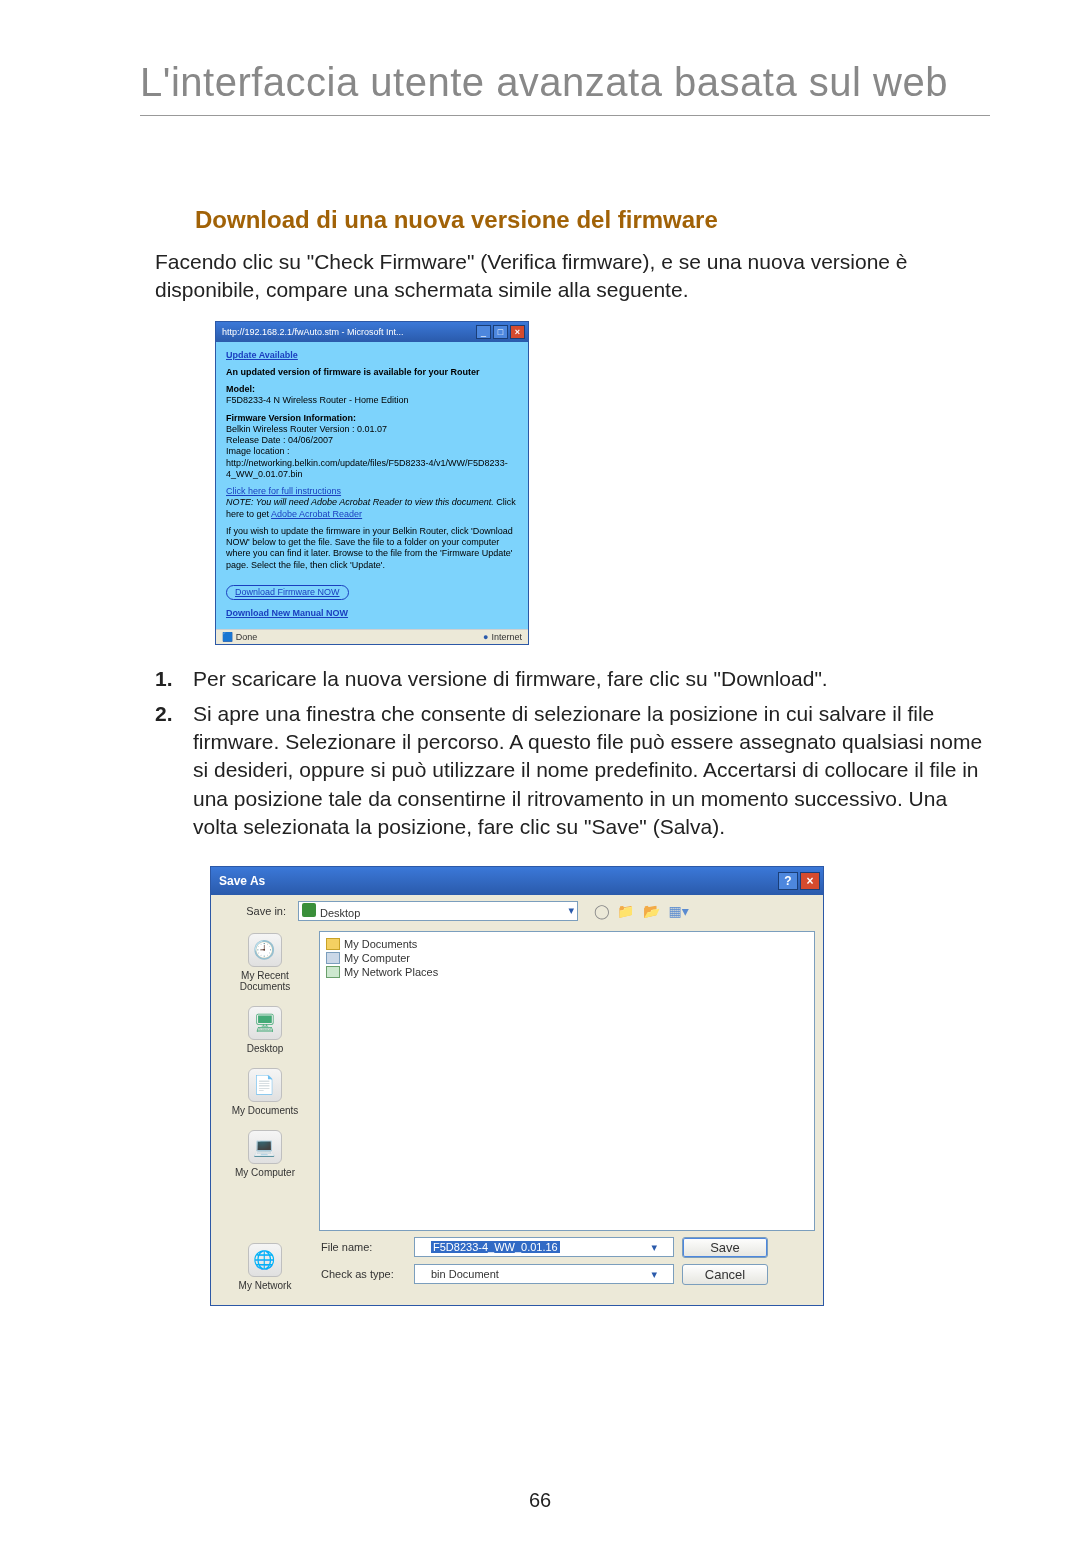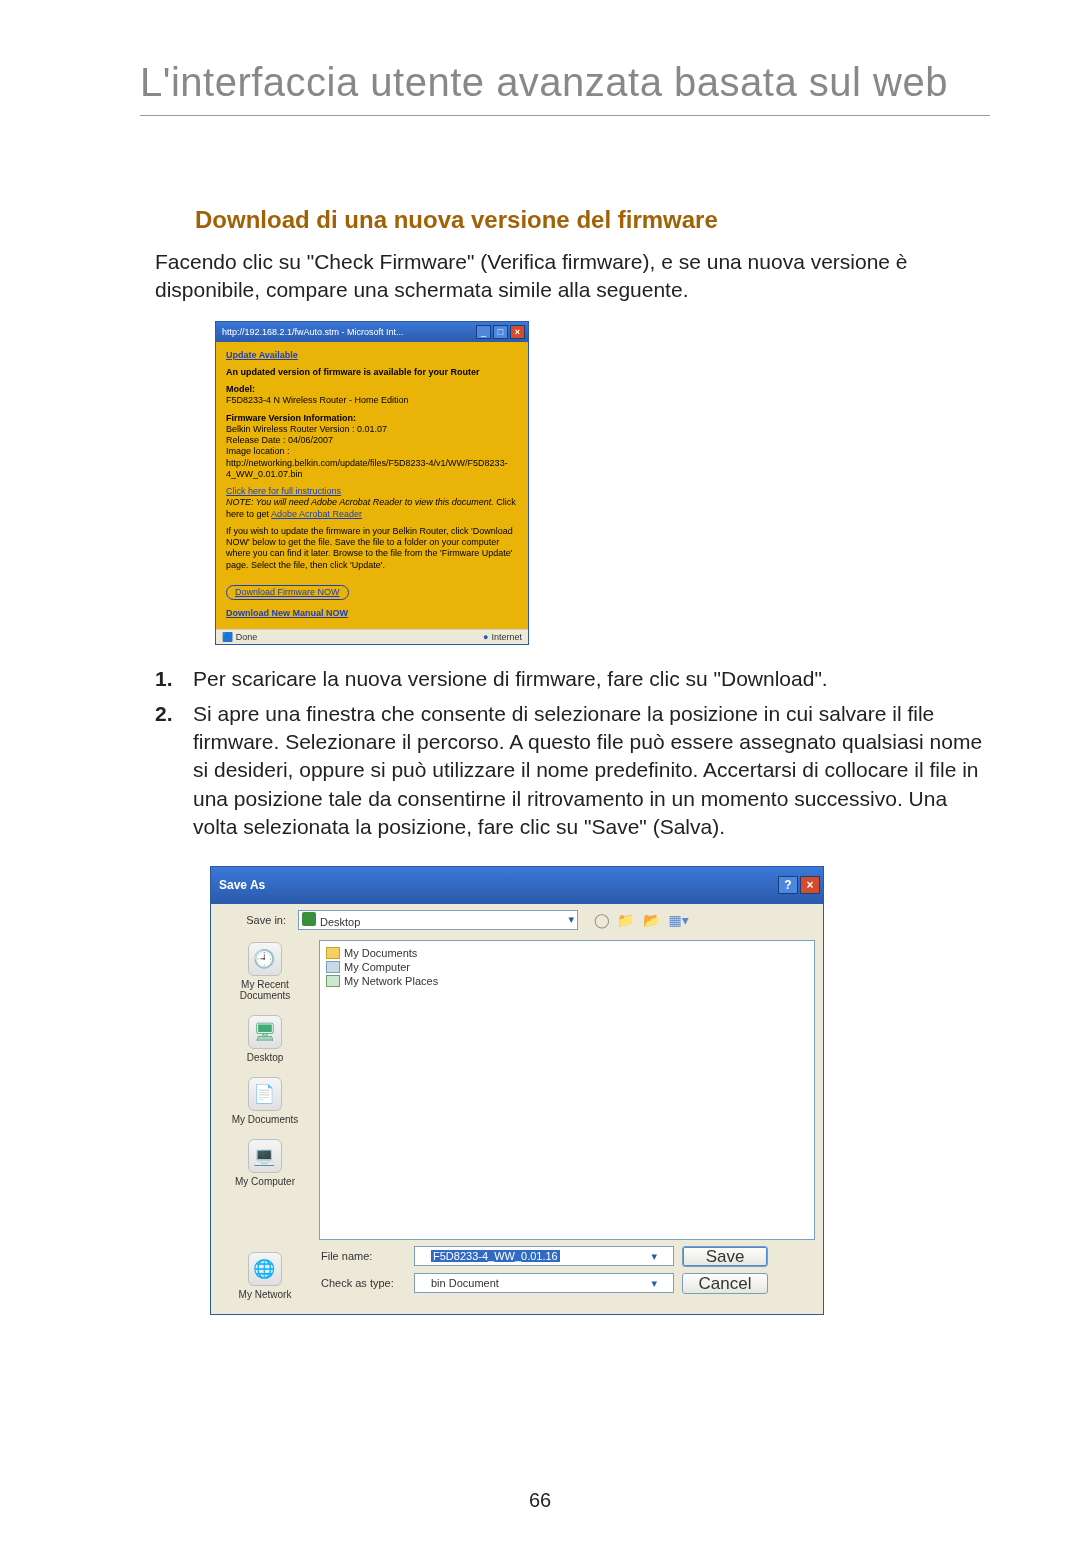--- a/index.html
+++ b/index.html
@@ -43,21 +43,21 @@
     color: #222;
     margin-bottom: 16px;
   }
   
   .ie-window {
     width: 314px;
     margin: 14px 0 20px 60px;
     border: 1px solid #2c58a6;
     font-family: "Tahoma", Arial, sans-serif;
     font-size: 9px;
-    background: #eab308;
+    background: #7dd3fc;
   }
   .ie-titlebar {
     height: 20px;
     background: linear-gradient(#3b78d8, #2a5aab);
     color: #fff;
     display: flex;
     align-items: center;
     padding: 0 3px 0 6px;
     font-size: 9px;
     justify-content: space-between;
@@ -121,21 +121,21 @@
   
   .saveas {
     width: 614px;
     margin-left: 55px;
     border: 1px solid #2c58a6;
     font-family: "Tahoma", Arial, sans-serif;
     font-size: 11px;
     background: #ece9d8;
   }
   .sa-title {
-    height: 37px;
+    height: 28px;
     background: linear-gradient(#3b78d8,#2a5aab);
     color:#fff;
     display:flex;
     align-items:center;
     justify-content:space-between;
     padding:0 3px 0 8px;
     font-weight:bold;
     font-size:12px;
   }
   .sa-title .btns{display:flex;gap:2px;}
@@ -180,21 +180,21 @@
   .sa-bottom .left .place{margin-bottom:0;}
   .sa-bottom-fields{ flex:1; display:flex; flex-direction:column; gap:6px; padding-left:2px;}
   .sa-row{display:flex;align-items:center;gap:8px;}
   .sa-row .flbl{ width:85px; }
   .sa-row .field{
     flex:0 0 260px;height:20px;background:#fff;border:1px solid #7b9ebd;display:flex;align-items:center;padding:0 16px;justify-content:space-between;
   }
   .sa-row .field .dd{color:#2a5aab;}
   .sa-row .field .val-hl{ background:#316ac5;color:#fff;padding:0 2px;}
   .sa-row .wbtn{
-    width:86px;height:21px;border:1px solid #7b9ebd;border-radius:3px;background:linear-gradient(#fefefe,#e6e6e0);text-align:center;line-height:19px;font-size:17px;
+    width:86px;height:21px;border:1px solid #7b9ebd;border-radius:3px;background:linear-gradient(#fefefe,#e6e6e0);text-align:center;line-height:19px;font-size:13px;
   }
   .sa-row .wbtn.default{ box-shadow:0 0 0 1px #4d87de inset;}
   .page-num{
     position:absolute;
     bottom:30px; left:0; right:0; text-align:center; font-size:20px; color:#222;
   }
 </style>
 </head>
 <body>
 

